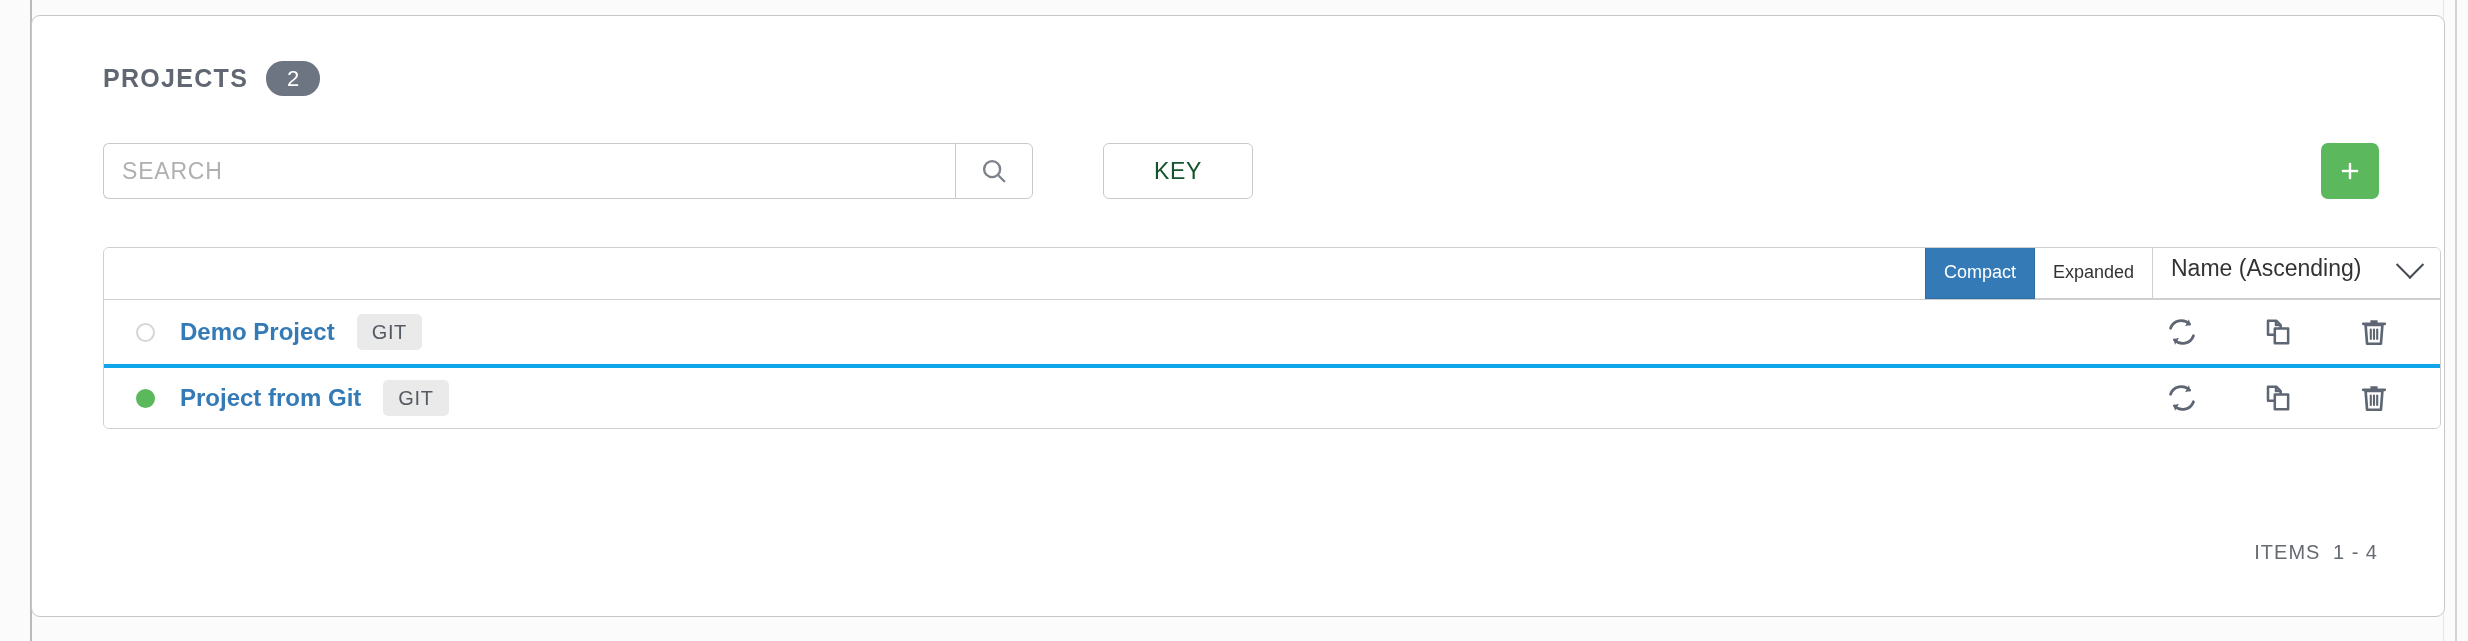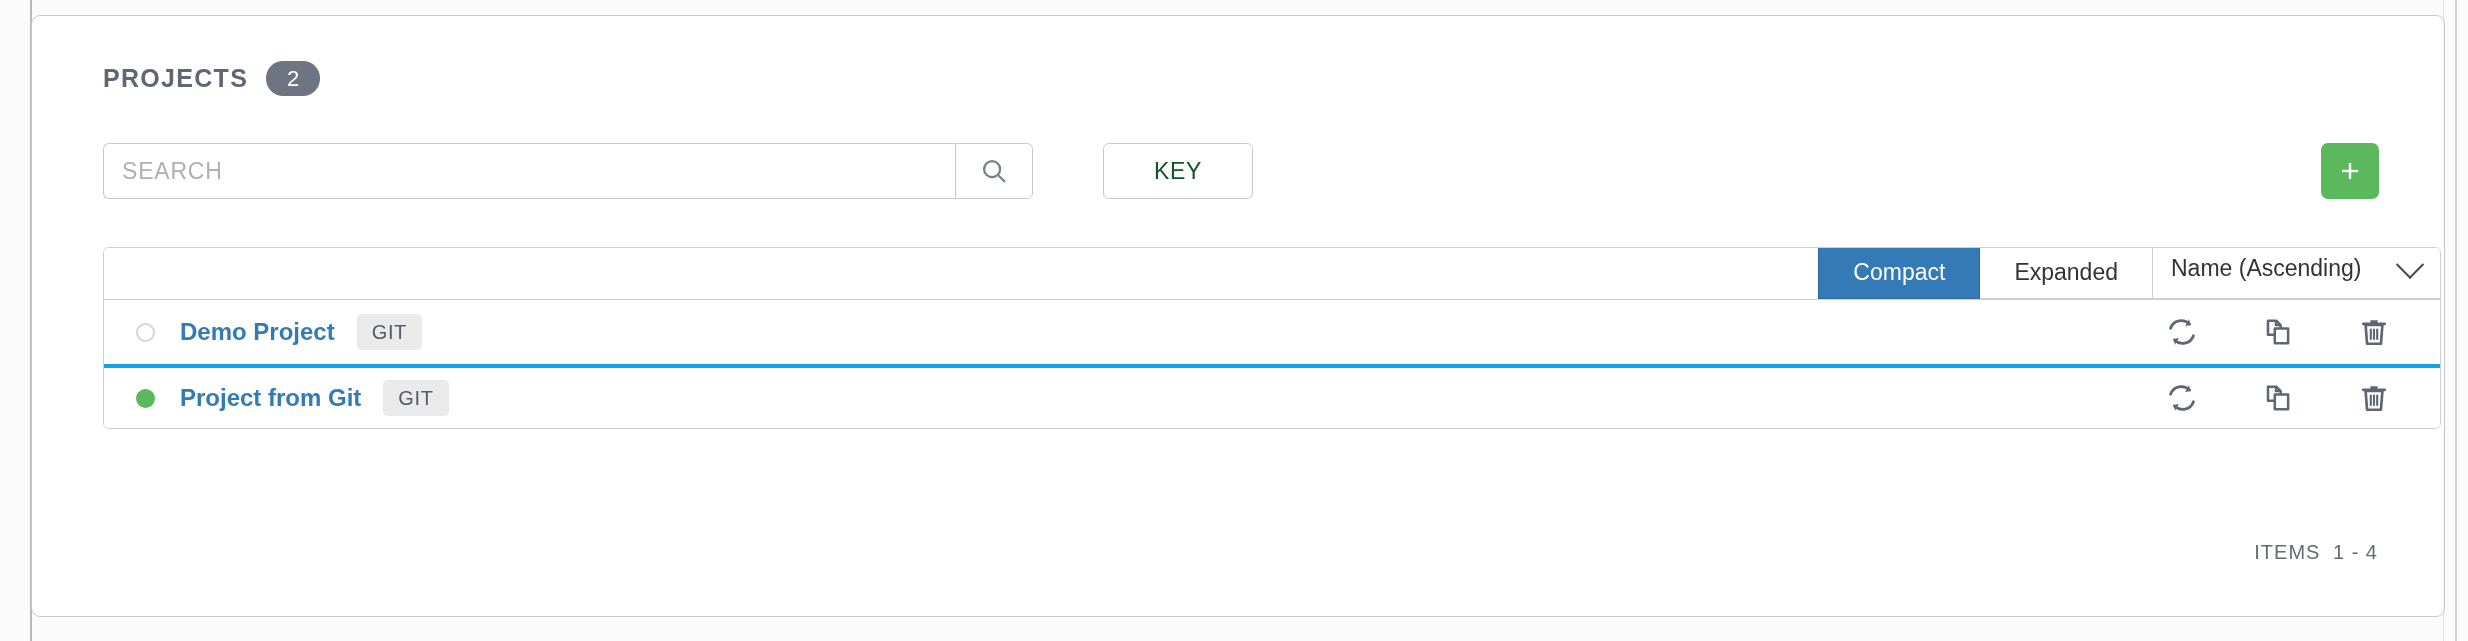--- a/index.html
+++ b/index.html
@@ -197,26 +197,26 @@
   .view-toggle {
     position: absolute;
     right: 287px;
     top: -1px;
     display: flex;
     height: 52px;
   }
   .toggle-btn {
     box-sizing: border-box;
     height: 52px;
-    padding: 0 34px;
+    padding: 0 18px;
     border: 1px solid #cfcfcf;
     border-top: none;
     background: #ffffff;
     color: #333333;
-    font-size: 23px;
+    font-size: 18px;
     font-family: "Liberation Sans", sans-serif;
     cursor: pointer;
     display: flex;
     align-items: center;
   }
   .toggle-btn.active {
     background: #337ab7;
     border-color: #2e6da4;
     color: #ffffff;
   }

